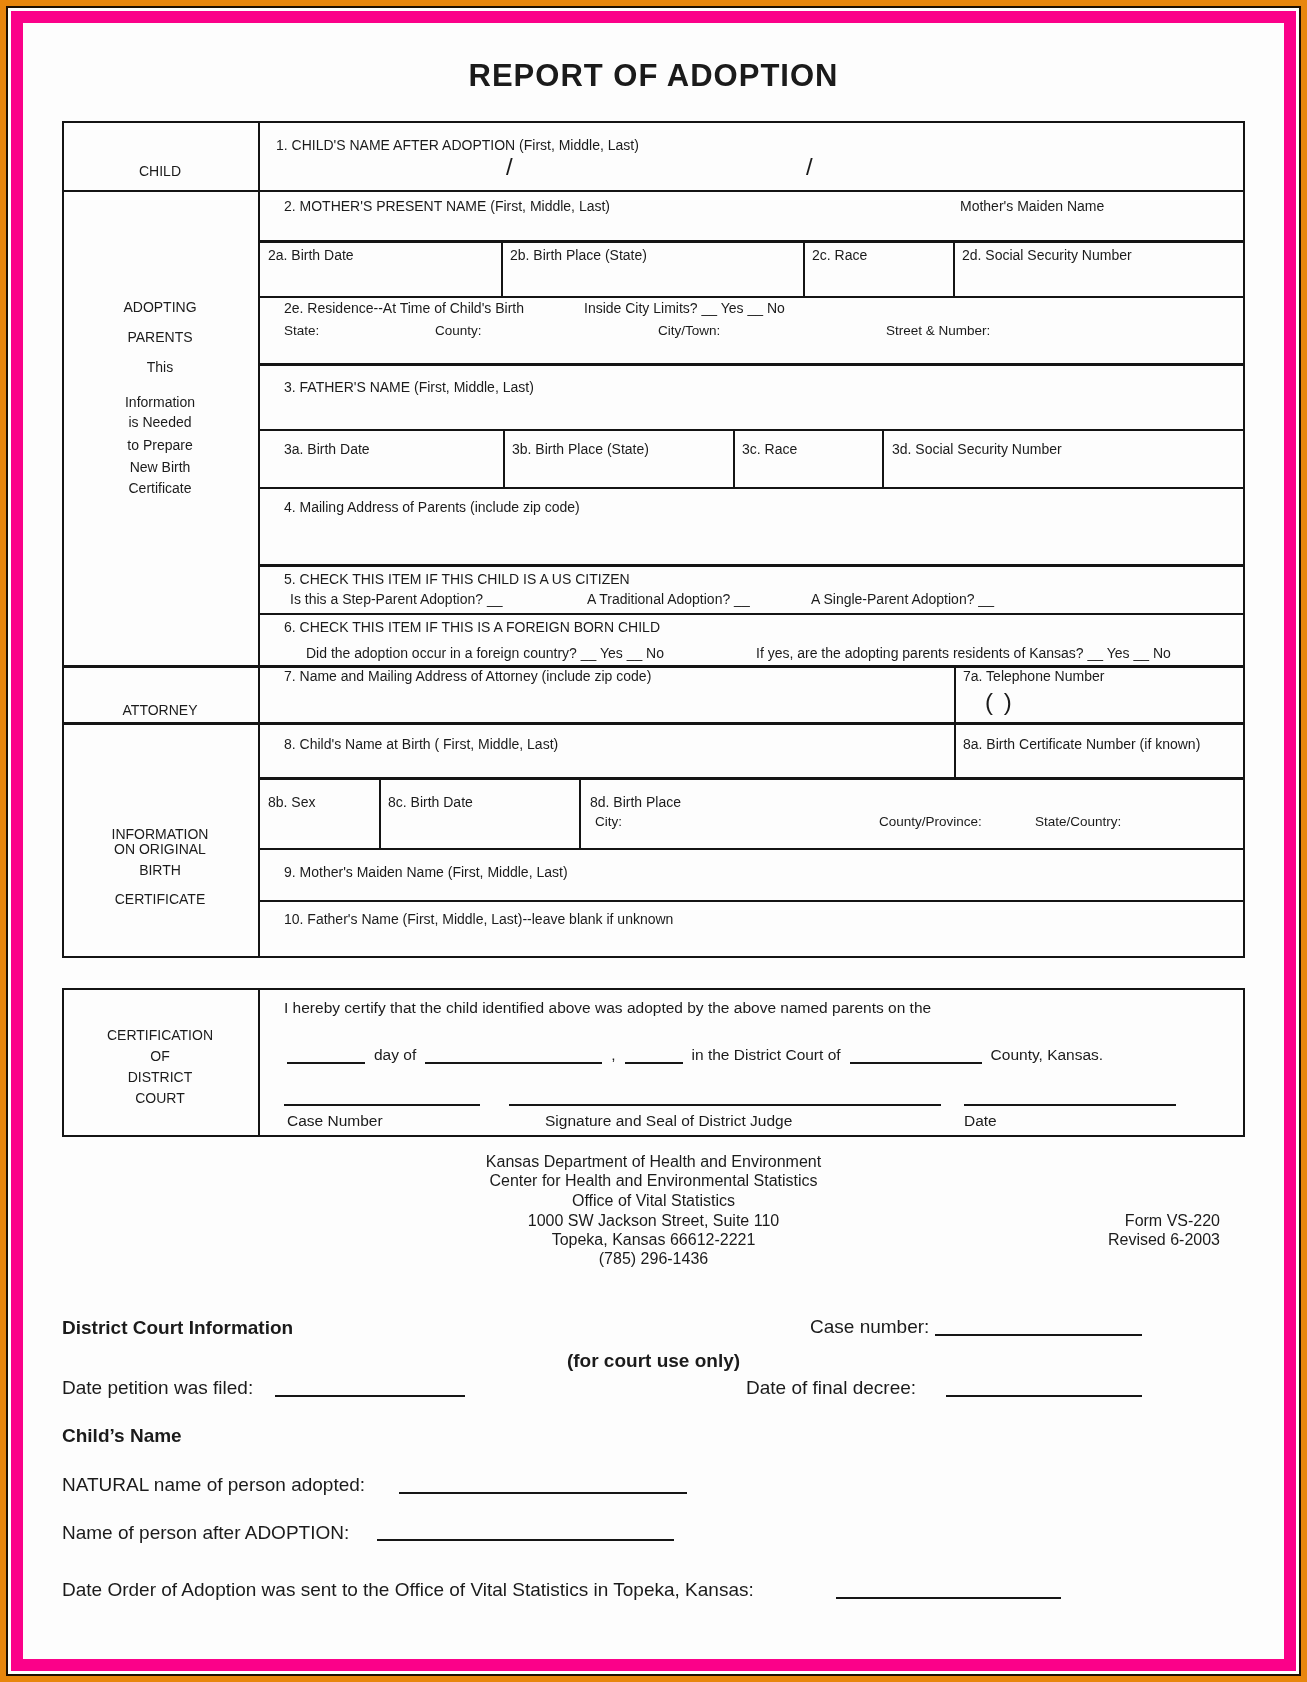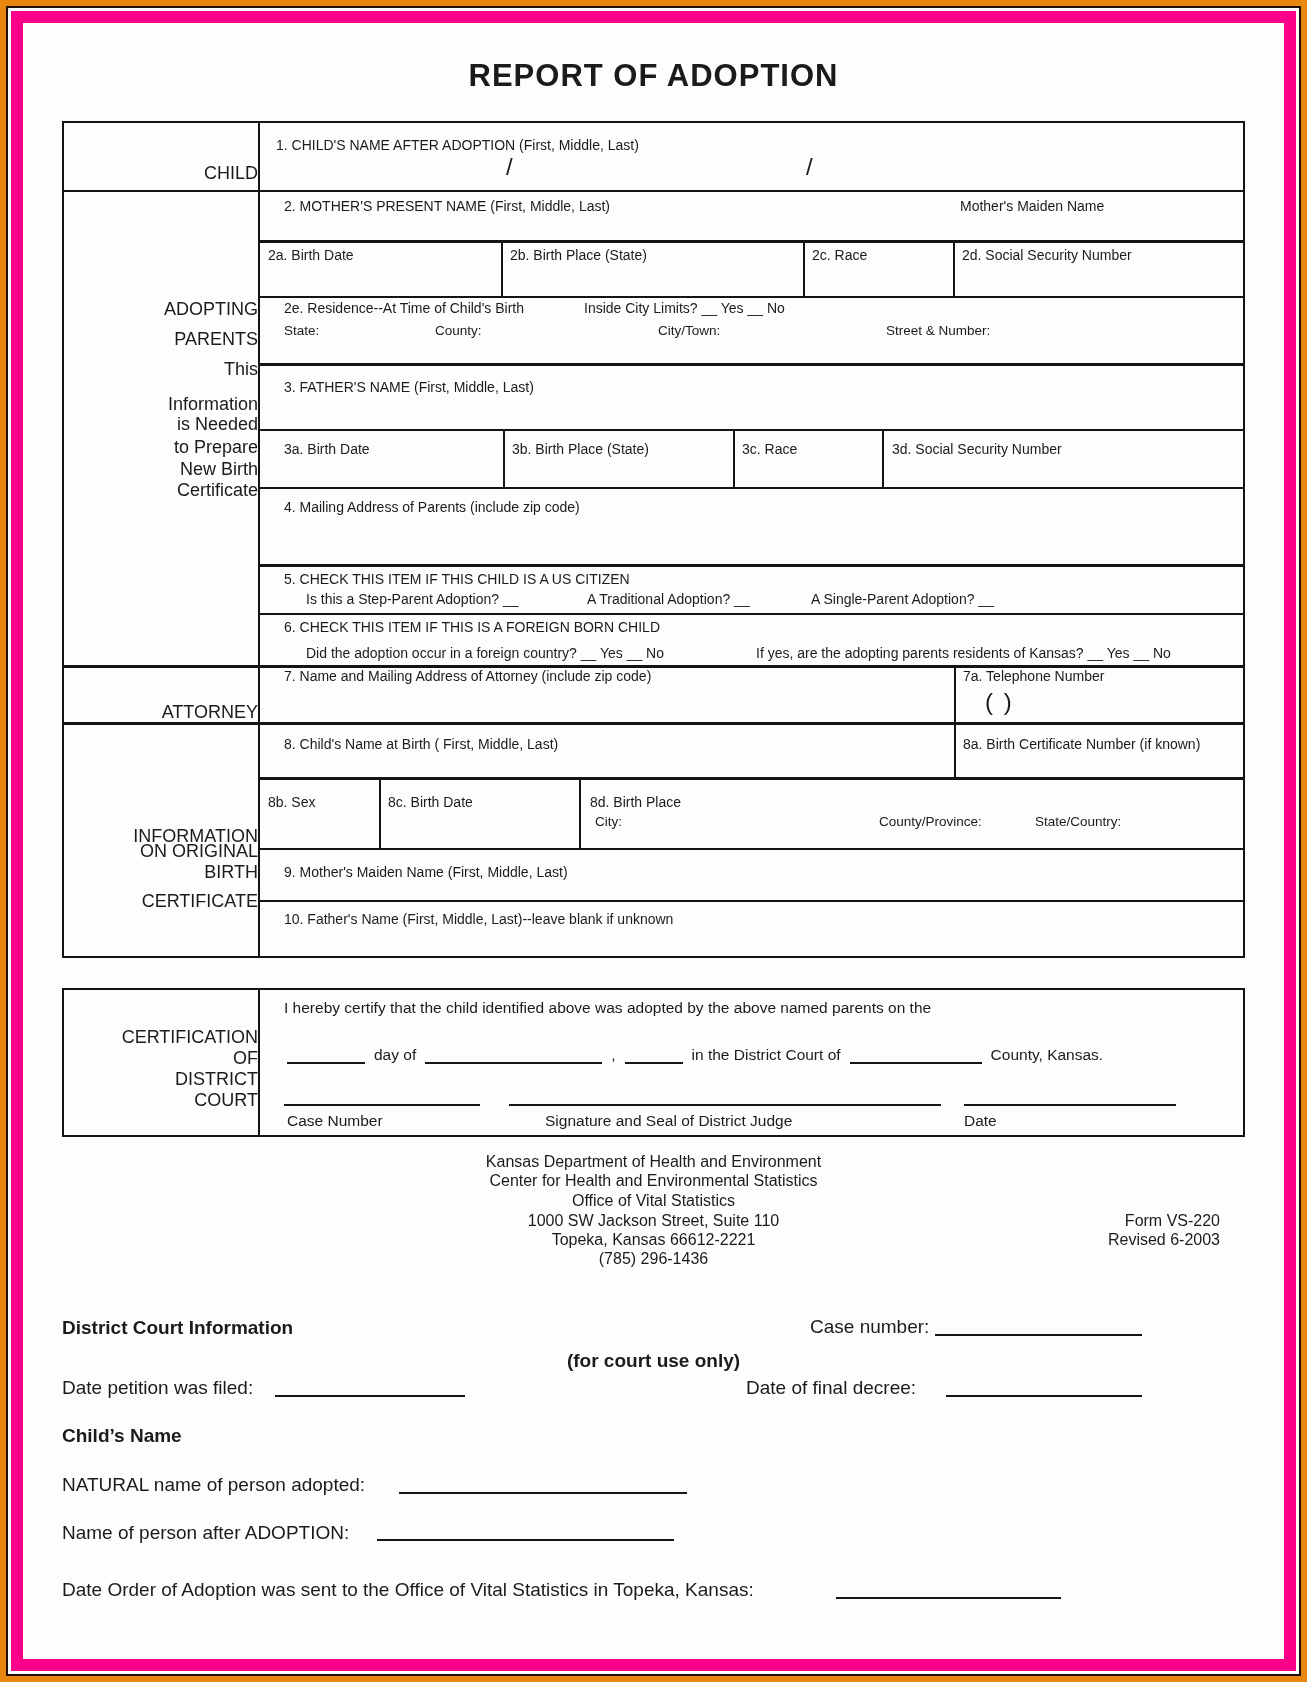--- a/index.html
+++ b/index.html
@@ -12,22 +12,22 @@
 
   .title { position:absolute; left:0; right:0; top:58px; margin:0; text-align:center;
            font-size:31px; font-weight:bold; letter-spacing:1px; }
 
   .tbl { position:absolute; border:2px solid #141414; background:transparent; box-sizing:border-box; }
   .hline { position:absolute; background:#141414; right:0; }
   .vline { position:absolute; background:#141414; width:2px; }
 
   .lbl   { position:absolute; font-size:14px; white-space:nowrap; }
   .sub   { position:absolute; font-size:13.5px; white-space:nowrap; }
-  .sec   { position:absolute; left:62px; width:196px; text-align:right;
-           font-size:18px; white-space:nowrap; }
+  .sec   { position:absolute; left:62px; width:196px; text-align:center;
+           font-size:14px; white-space:nowrap; }
   .slash { position:absolute; font-size:24px; }
   .parens{ position:absolute; font-size:24px; letter-spacing:2px; }
 
   .cert-txt { position:absolute; font-size:15.5px; white-space:nowrap; }
   .fillrow  { position:absolute; display:flex; gap:9px; align-items:flex-end; font-size:15.5px; white-space:nowrap; }
   .blank    { display:inline-block; height:16px; border-bottom:2px solid #161616; }
   .uline    { position:absolute; height:2px; background:#161616; }
 
   .foot { position:absolute; left:0; right:0; text-align:center; font-size:16px; white-space:nowrap; }
   .formid { position:absolute; left:1005px; width:215px; text-align:right; font-size:16px; white-space:nowrap; }
@@ -109,21 +109,21 @@
     <span class="sub" style="left:886px; top:323px;">Street &amp; Number:</span>
 
     <span class="lbl" style="left:284px; top:379px;">3. FATHER'S NAME (First, Middle, Last)</span>
     <span class="lbl" style="left:284px; top:441px;">3a.  Birth Date</span>
     <span class="lbl" style="left:512px; top:441px;">3b. Birth Place (State)</span>
     <span class="lbl" style="left:742px; top:441px;">3c. Race</span>
     <span class="lbl" style="left:892px; top:441px;">3d. Social Security Number</span>
 
     <span class="lbl" style="left:284px; top:499px;">4. Mailing Address of Parents (include zip code)</span>
     <span class="lbl" style="left:284px; top:571px;">5. CHECK THIS ITEM IF THIS CHILD IS A  US CITIZEN</span>
-    <span class="lbl" style="left:306px; top:591px;">Is this a Step-Parent Adoption? __</span>
+    <span class="lbl" style="left:290px; top:591px;">Is this a Step-Parent Adoption? __</span>
     <span class="lbl" style="left:587px; top:591px;">A Traditional Adoption? __</span>
     <span class="lbl" style="left:811px; top:591px;">A Single-Parent Adoption? __</span>
     <span class="lbl" style="left:284px; top:619px;">6. CHECK THIS ITEM IF THIS IS A FOREIGN BORN CHILD</span>
     <span class="lbl" style="left:306px; top:645px;">Did the adoption occur in a foreign country? __ Yes __ No</span>
     <span class="lbl" style="left:756px; top:645px;">If yes, are the adopting parents residents of Kansas? __ Yes __ No</span>
 
     <span class="lbl" style="left:284px; top:668px;">7. Name and Mailing Address of Attorney (include zip code)</span>
     <span class="lbl" style="left:963px; top:668px;">7a. Telephone Number</span>
     <span class="parens" style="left:985px; top:688px;">(      )</span>
 

